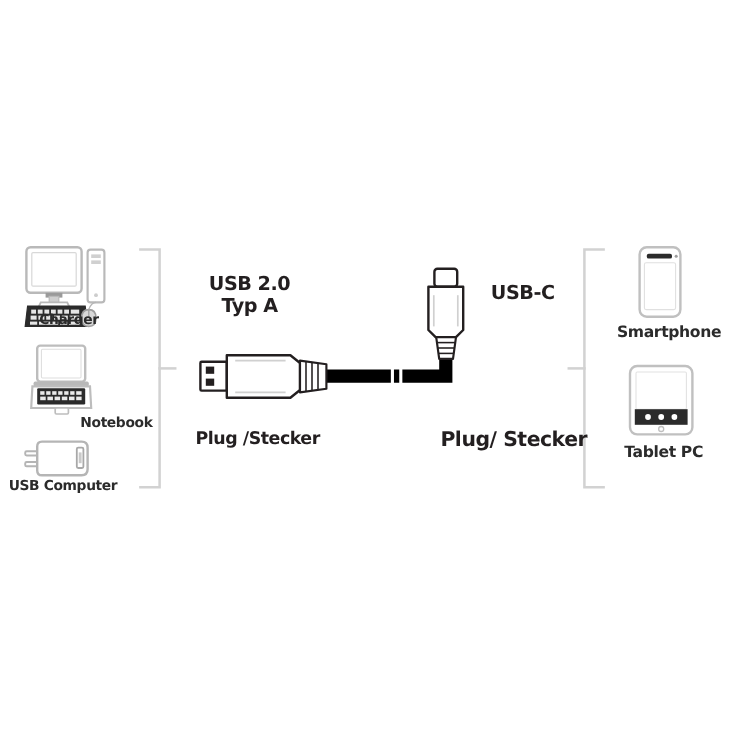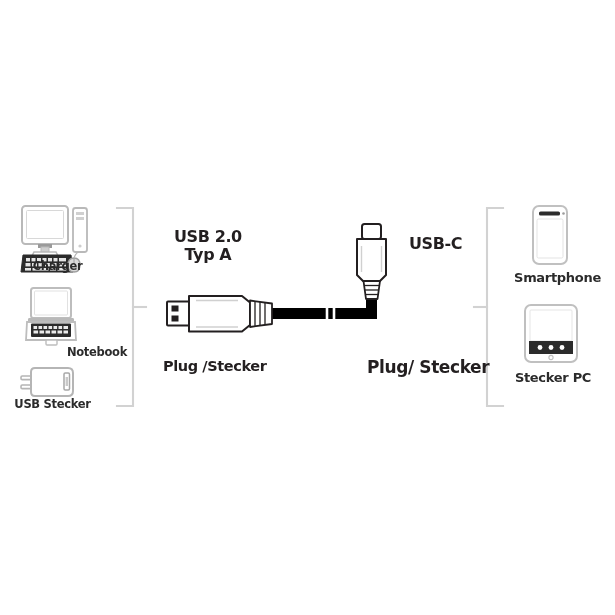--- a/index.html
+++ b/index.html
@@ -239,25 +239,25 @@
       <path d="M 364.8 290 L 378.8 290"></path>
       <path d="M 365.4 294.5 L 378.2 294.5"></path>
     </g>
   </g>
 </svg>
 
 <div class="device-label" style="left:0px; top:261px; width:115px;">Charger</div>
 
 <div class="device-label" style="left:0px; top:347px; width:102px;margin-left:46px;">Notebook</div>
 
-<div class="device-label" style="left:0px; top:399px; width:105px;">USB Stecker</div>
+<div class="device-label" style="left:0px; top:399px; width:105px;">USB Computer</div>
 
 <div class="device-label" style="left:500px; top:271px; width:115px; font-size:13px;">Smartphone</div>
 
-<div class="device-label" style="left:503px; top:371px; width:100px; font-size:13px;">Stecker PC</div>
+<div class="device-label" style="left:503px; top:371px; width:100px; font-size:13px;">Tablet PC</div>
 
 <div class="cable-label" id="label-usb-a">
   <div>USB 2.0</div>
   <div style="text-align:center;">Typ A</div>
 </div>
 
 <div class="cable-label" id="label-usb-c">USB-C</div>
 
 <div class="cable-label" id="label-plug-left">Plug /Stecker</div>
 

